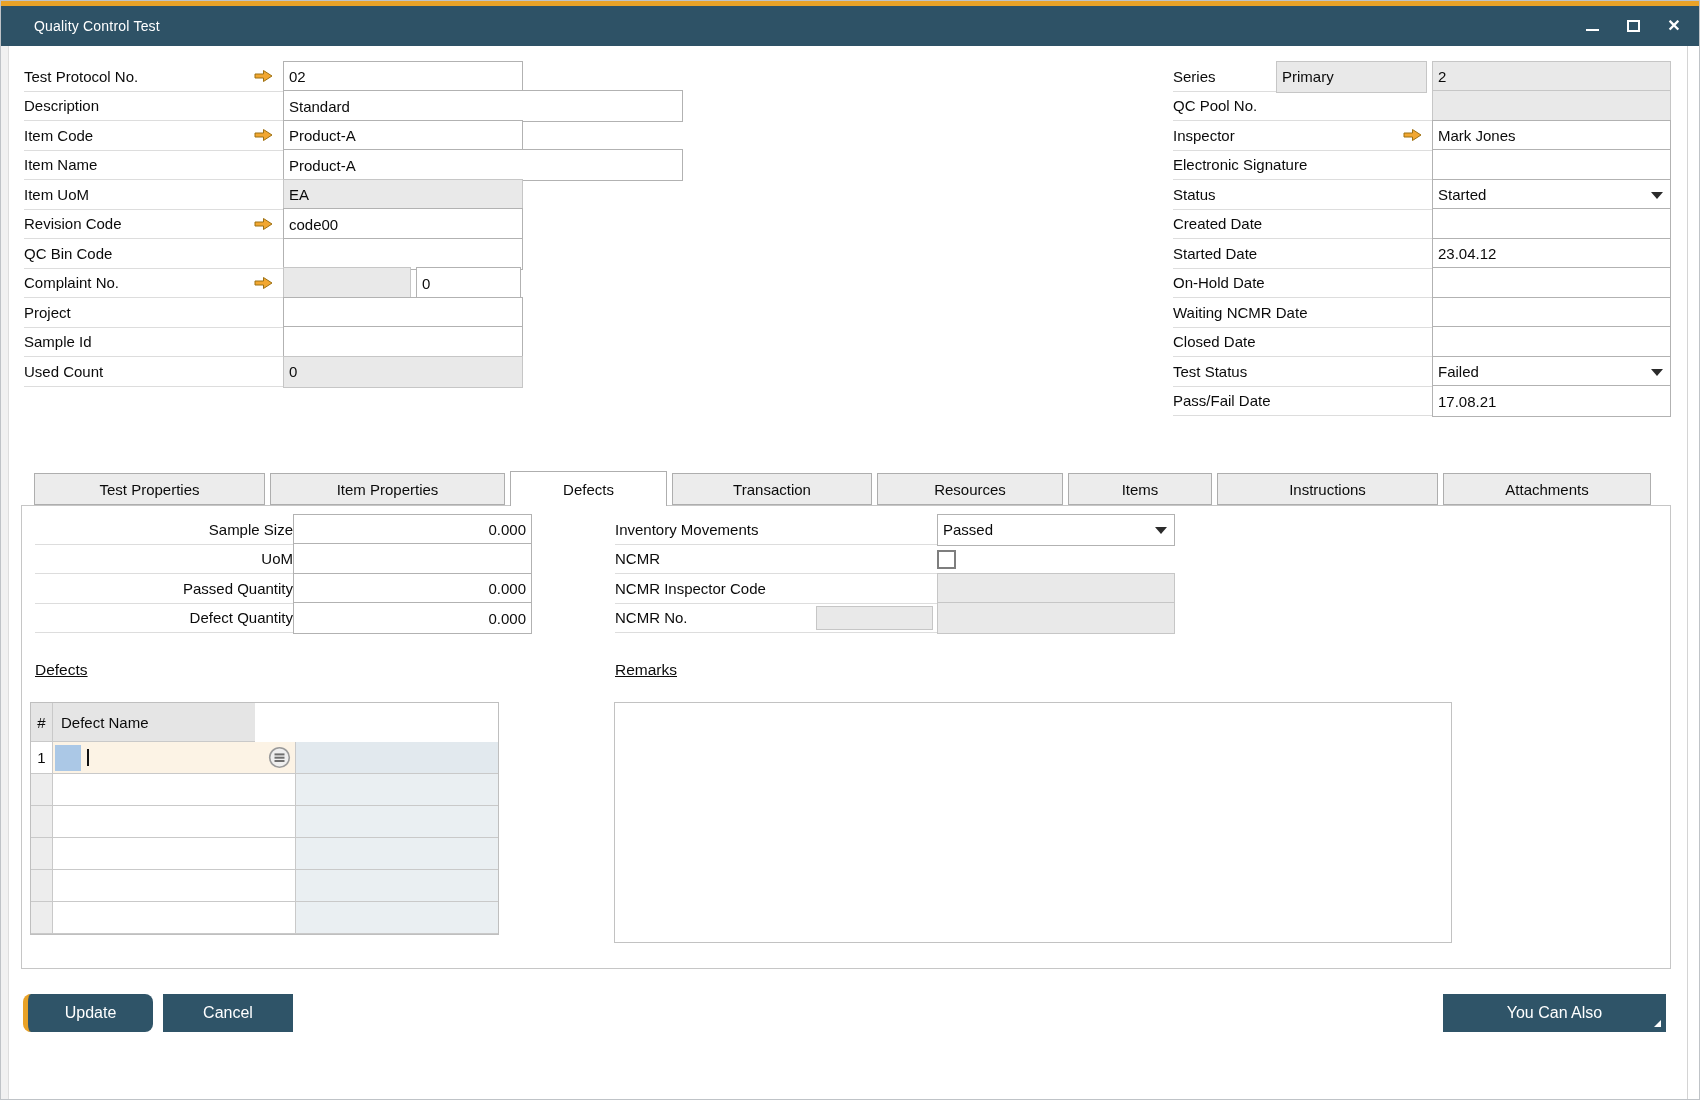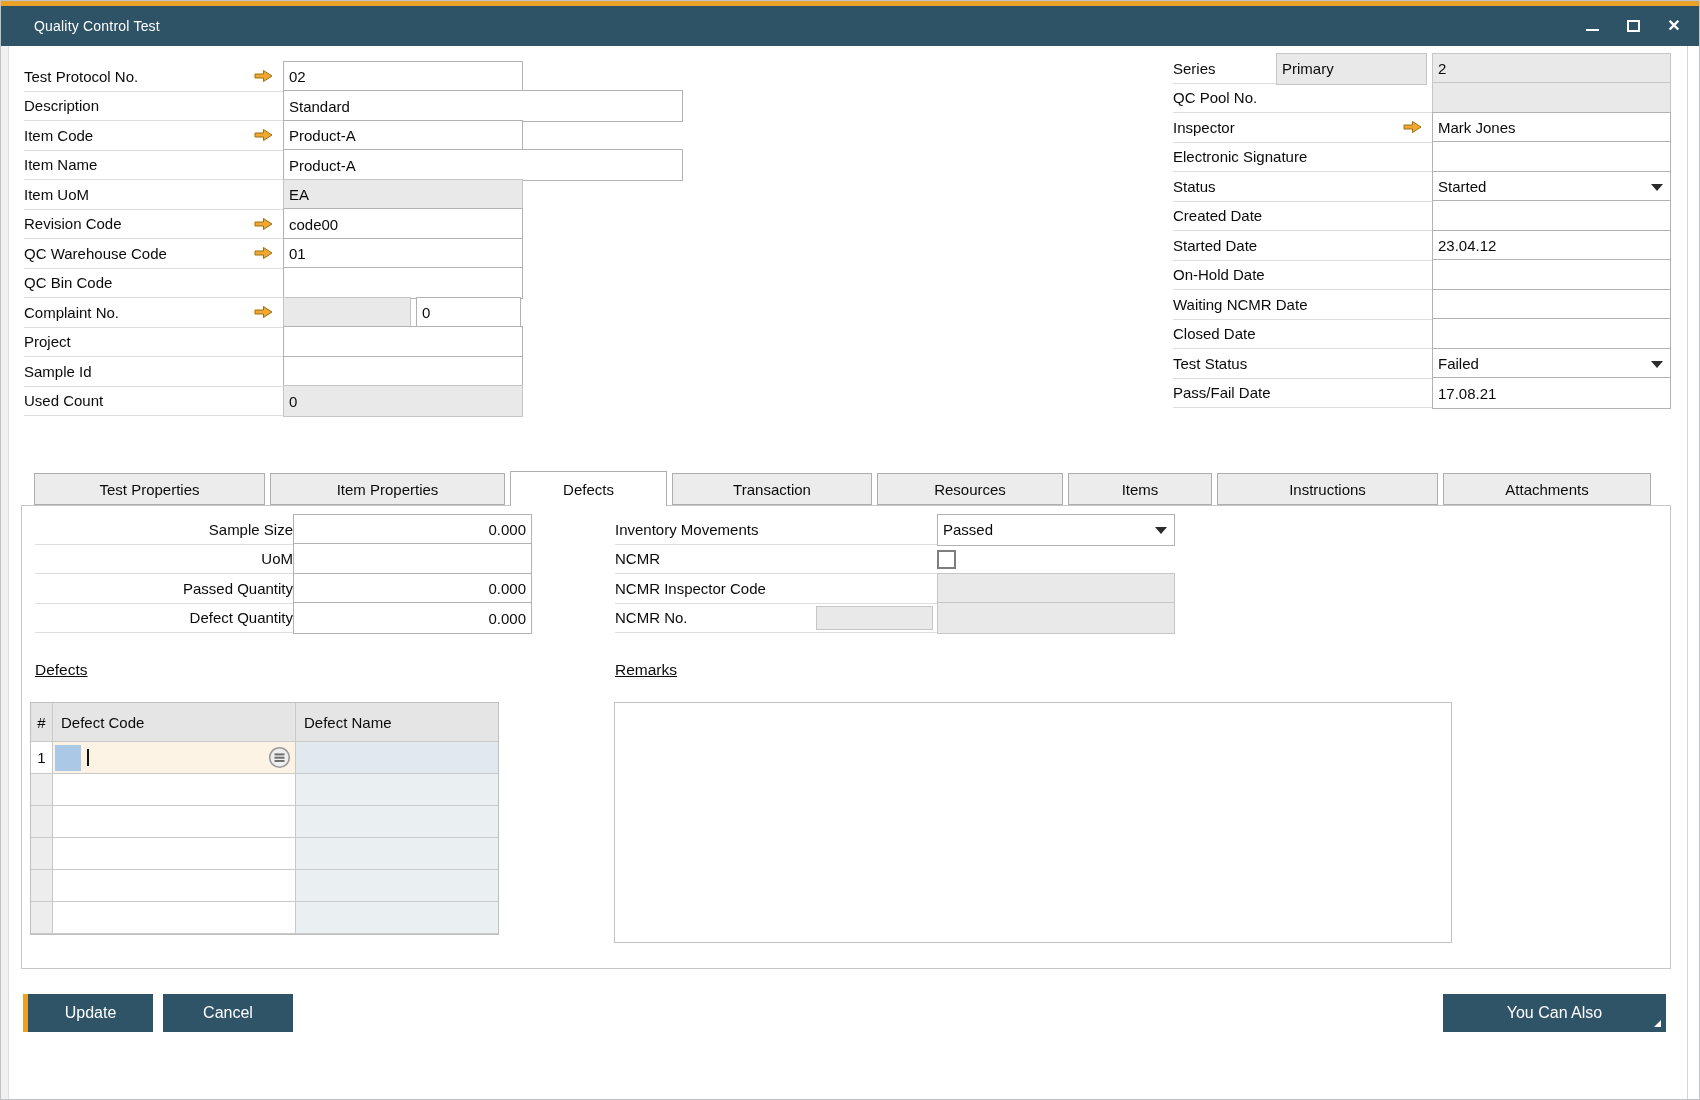--- a/index.html
+++ b/index.html
@@ -96,21 +96,21 @@
   .trow.empty .c-name { background:#EAEFF2; }
 
   .remarks-box { position:absolute; left:592px; top:196px; width:838px; height:241px;
                  border:1px solid #C2C2C2; background:#fff; resize:none; outline:none;
                  font-family:"Liberation Sans",sans-serif; font-size:15px; padding:6px; }
 
   
   .btn { position:absolute; top:993px; height:38px; background:var(--button,#2F5468);
          color:#fff; font-size:16px; display:flex; align-items:center; justify-content:center;
          cursor:pointer; }
-  .btn-update { left:22px; width:130px; border-left:5px solid var(--accent-orange,#E9A227); }
+  .btn-update { left:22px; width:130px; border-left:5px solid var(--accent-orange,#E9A227);border-radius:8px; }
   .btn-cancel { left:162px; width:130px; }
   .btn-ycan { left:1442px; width:223px; }
   .btn-ycan .corner { position:absolute; right:5px; bottom:5px; width:0; height:0;
                       border-left:7px solid transparent; border-bottom:7px solid #fff; }
 </style>
 </head>
 <body>
 
 <div class="window">
   <div class="top-accent"></div>
@@ -189,31 +189,20 @@
         <span>Revision Code</span>
         <span class="arrow-ic"><svg width="19" height="13" viewBox="0 0 19 13">
               <path d="M1 4.5 H9.5 V1 L18 6.5 L9.5 12 V8.5 H1 Z" fill="#F2A731" stroke="#9C7013" stroke-width="1"></path>
             </svg></span>
       </div>
       <div class="fld w240">
           <span>code00</span>
         </div>
     </div>
 
-    <div class="row">
-      <div class="lbl">
-        <span>QC Warehouse Code</span>
-        <span class="arrow-ic"><svg width="19" height="13" viewBox="0 0 19 13">
-              <path d="M1 4.5 H9.5 V1 L18 6.5 L9.5 12 V8.5 H1 Z" fill="#F2A731" stroke="#9C7013" stroke-width="1"></path>
-            </svg></span>
-      </div>
-      <div class="fld w240">
-          <span>01</span>
-        </div>
-    </div>
 
     <div class="row">
       <div class="lbl">
           <span>QC Bin Code</span>
         </div>
       <div class="fld w240">
           <span></span>
         </div>
     </div>
 
@@ -253,21 +242,21 @@
     <div class="row">
       <div class="lbl">
           <span>Used Count</span>
         </div>
       <div class="fld w240 gray">
           <span>0</span>
         </div>
     </div>
   </div>
 
-  <div class="form-col right-col" style="left:1172px; top:53px;text-align:right;">
+  <div class="form-col right-col" style="left:1172px; top:61px;text-align:right;">
 
     <div class="row">
       <div class="lbl narrow">
           <span>Series</span>
         </div>
       <div class="fld w151 gray gap5">
           <span>Primary</span>
         </div>
       <div class="fld w239 gray">
           <span>2</span>
@@ -477,21 +466,20 @@
           </div>
       </div>
     </div>
 
     <span class="link link-defects">Defects</span>
     <span class="link link-remarks">Remarks</span>
 
     <div class="dtable">
       <div class="trow thead">
         <div class="th c-num">#</div>
-        <div class="th c-code">Defect Code</div>
         <div class="th c-name">Defect Name</div>
       </div>
       <div class="trow active-row">
         <div class="td c-num">1</div>
         <div class="td c-code active-cell">
           <span class="sel-sq"></span>
           <span class="cursor-bar"></span>
           <span class="cfl">
             <svg width="23" height="23" viewBox="0 0 23 23">
                 <circle cx="11.5" cy="11.5" r="9.8" fill="#EFEFEF" stroke="#9A9A9A" stroke-width="1.6"></circle>

